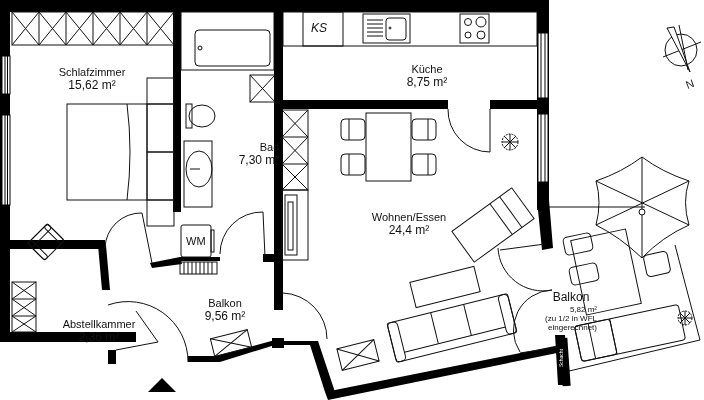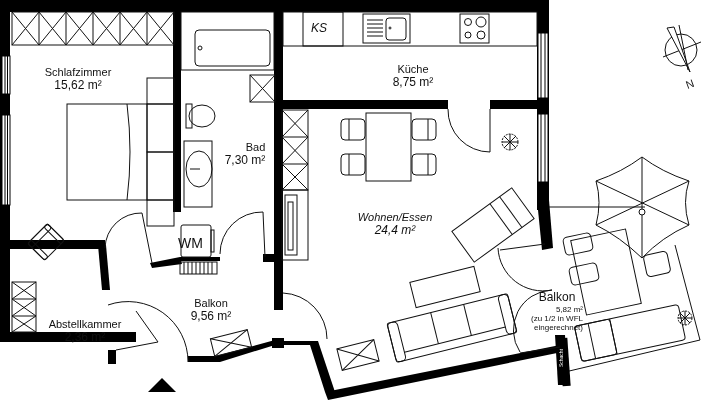--- a/index.html
+++ b/index.html
@@ -1,18 +1,18 @@
 <!DOCTYPE html>
 <html><head>
 <meta charset="utf-8">
 <style>
   html,body{margin:0;padding:0;background:#fff;}
   body{width:704px;height:400px;overflow:hidden;position:relative;font-family:"Liberation Sans",sans-serif;}
   svg{position:absolute;left:0;top:0;}
-  .lbl{position:absolute;font-family:"Liberation Sans",sans-serif;color:#111;text-align:center;line-height:1.15;white-space:nowrap;transform:translateX(-50%);}
+  .lbl{position:absolute;font-family:"Liberation Sans",sans-serif;color:#111;text-align:center;line-height:1.15;white-space:nowrap;transform:translateX(-50%);margin-left:14px;}
   .lbl .n{font-size:11px;display:block;}
   .lbl .a{font-size:12px;display:block;}
   .lbl .s{font-size:8px;display:block;text-align:right;}
   .tag{position:absolute;font-family:"Liberation Sans",sans-serif;color:#111;}
 </style>
 </head>
 <body>
 
 <svg width="704" height="400" viewBox="0 0 704 400" xmlns="http://www.w3.org/2000/svg">
   <g fill="#000" stroke="none">
@@ -237,35 +237,35 @@
   <span class="a">15,62 m²</span>
 </div>
 <div class="lbl" style="left:413px;top:63px;">
   <span class="n">Küche</span>
   <span class="a">8,75 m²</span>
 </div>
 <div class="lbl" style="left:245px;top:141px;text-align:right;">
   <span class="n">Bad</span>
   <span class="a">7,30 m²</span>
 </div>
-<div class="lbl" style="left:395px;top:211px;font-style:italic;">
+<div class="lbl" style="left:395px;top:211px;">
   <span class="n">Wohnen/Essen</span>
   <span class="a">24,4 m²</span>
 </div>
 <div class="lbl" style="left:211px;top:297px;">
   <span class="n">Balkon</span>
   <span class="a">9,56 m²</span>
 </div>
 <div class="lbl" style="left:85px;top:318px;">
   <span class="n">Abstellkammer</span>
   <span class="a">2,36 m²</span>
 </div>
 <div class="lbl" style="left:557px;top:291px;">
   <span class="a">Balkon</span>
   <span class="s">5,82 m²</span>
   <span class="s">(zu 1/2 in WFL</span>
   <span class="s">eingerechnet)</span>
 </div>
 
 <div class="tag" style="left:311px;top:21px;font-size:12px;font-style:italic;">KS</div>
-<div class="tag" style="left:178px;top:235px;font-size:14px;text-align:center;">WM</div>
+<div class="tag" style="left:186px;top:235px;font-size:11px;text-align:center;">WM</div>
 <div class="tag" style="left:552px;top:355px;font-size:5px;color:#fff;transform:rotate(-90deg);">Schacht</div>
 <div class="tag" style="left:686px;top:78px;font-size:11px;transform:rotate(-20deg);">N</div>
 
 </body></html>

